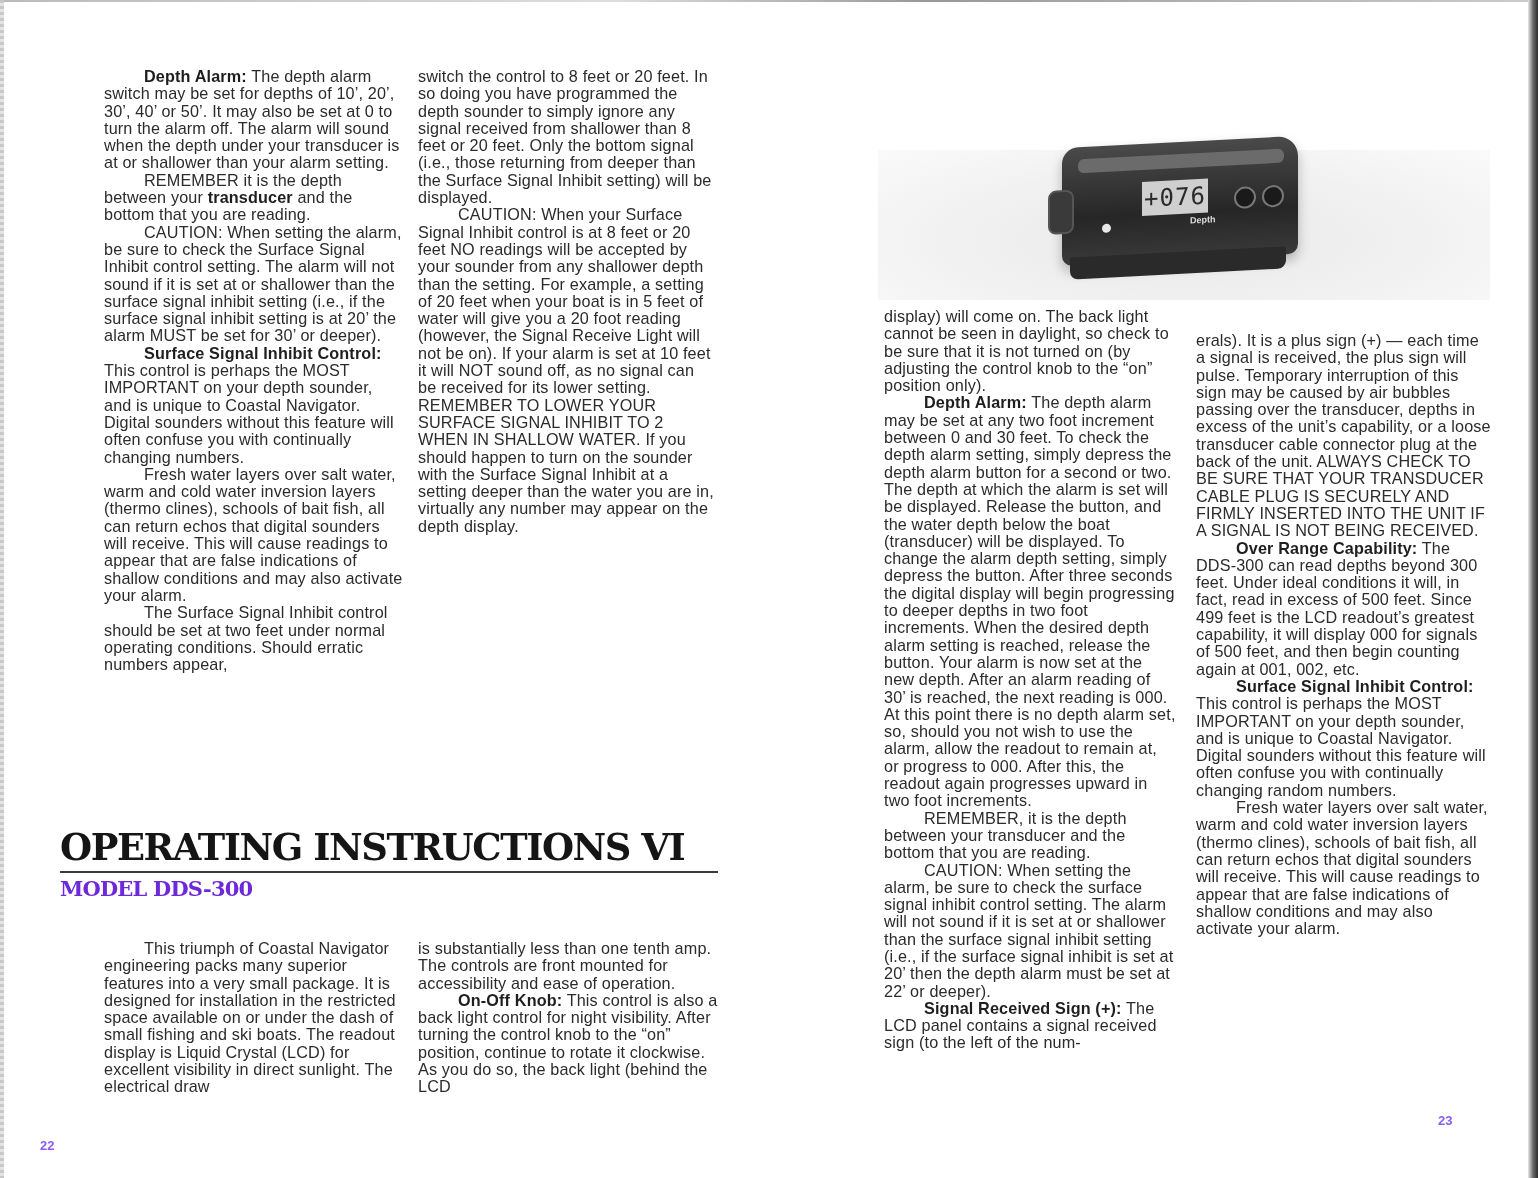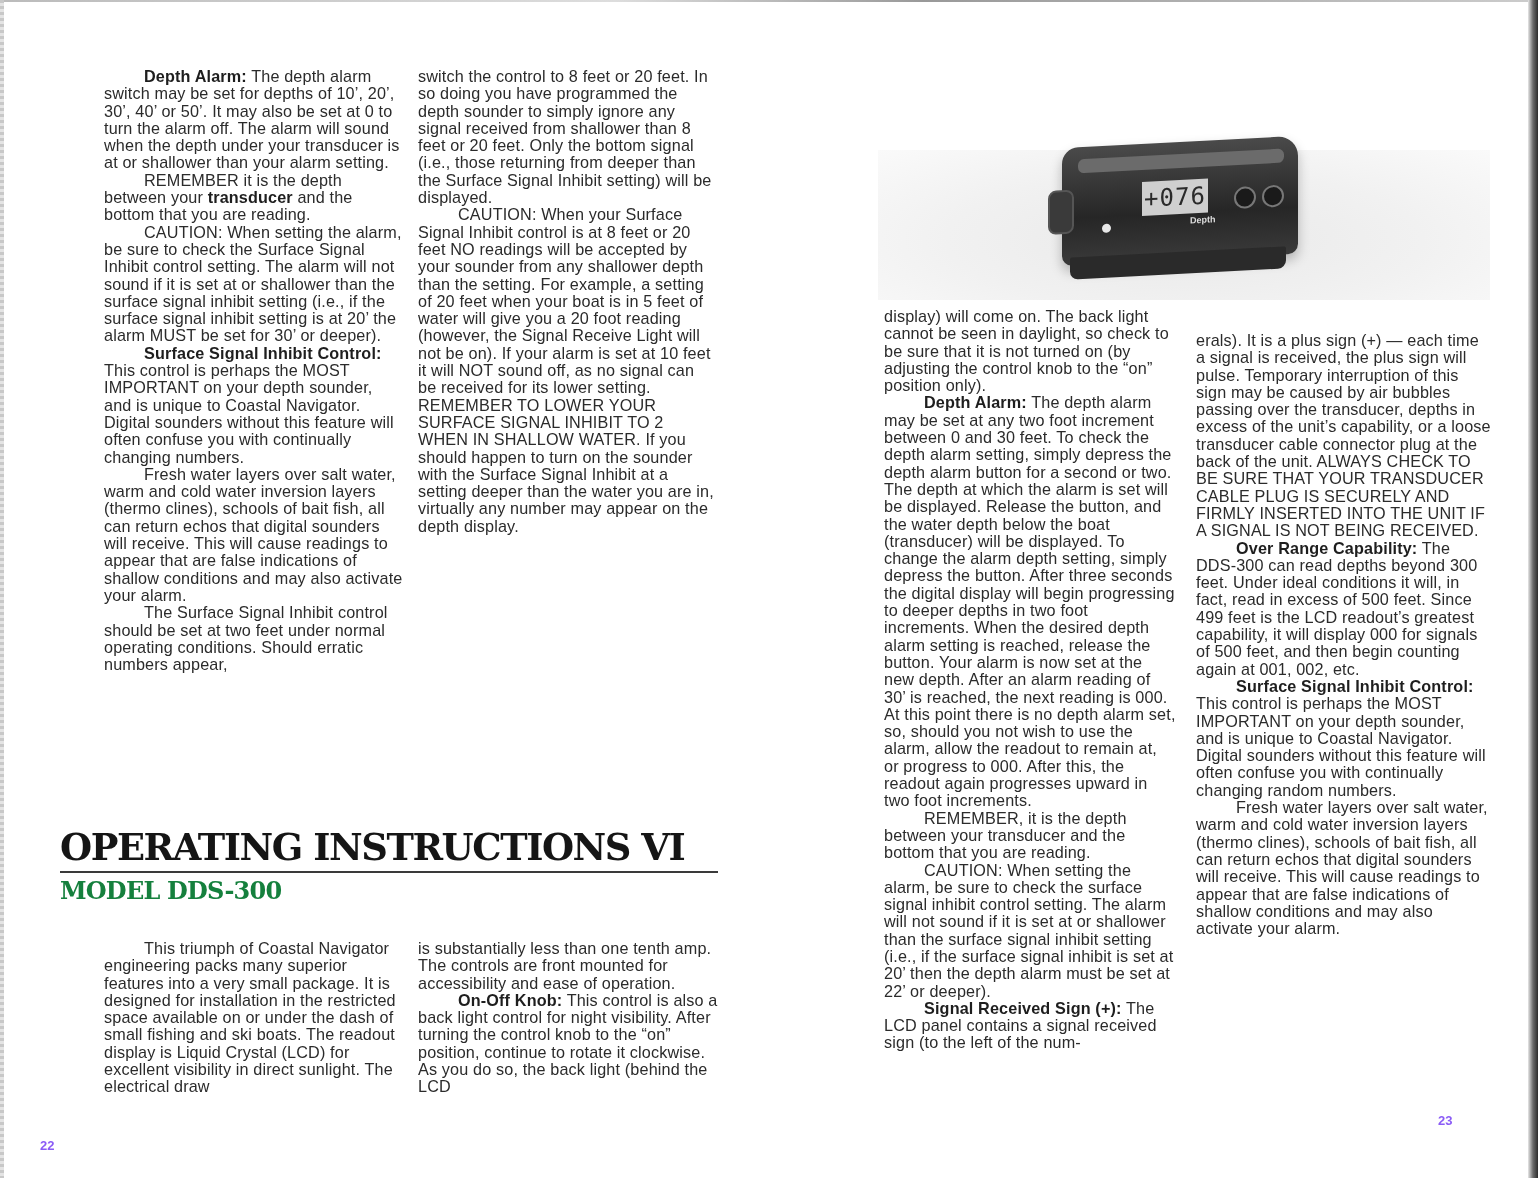--- a/index.html
+++ b/index.html
@@ -20,21 +20,21 @@
   .col p.noind { text-indent:0; }
   .col b { font-weight:bold; color:#1e1e1e; }
   .title {
     position:absolute; left:60px; top:824px; font-family:"DejaVu Serif", serif;
     font-weight:bold; font-size:38px; letter-spacing:-1.5px; color:#151515;
     transform:scaleX(0.97); transform-origin:left top;
   }
   .rule { position:absolute; left:60px; top:871px; width:658px; height:2px; background:#3a3a3a; }
   .subtitle {
     position:absolute; left:60px; top:876px; font-family:"DejaVu Serif", serif;
-    font-weight:bold; font-size:24px; letter-spacing:-0.8px; color:#15803d;
+    font-weight:bold; font-size:21px; letter-spacing:-0.8px; color:#6d28d9;
   }
   .pagenum { position:absolute; font-weight:bold; font-size:13px; color:#8b5cf6; }
   .photo {
     position:absolute; left:878px; top:150px; width:612px; height:150px;
     background:radial-gradient(ellipse at 50% 60%, #e9e9e9 0%, #f1f1f1 55%, #fafafa 100%);
   }
   .device {
     position:absolute; left:1062px; top:142px; width:236px; height:118px;
     background:linear-gradient(180deg,#4a4a4a,#262626 60%,#3a3a3a);
     border-radius:16px 20px 10px 10px; transform:skewY(-3deg);

